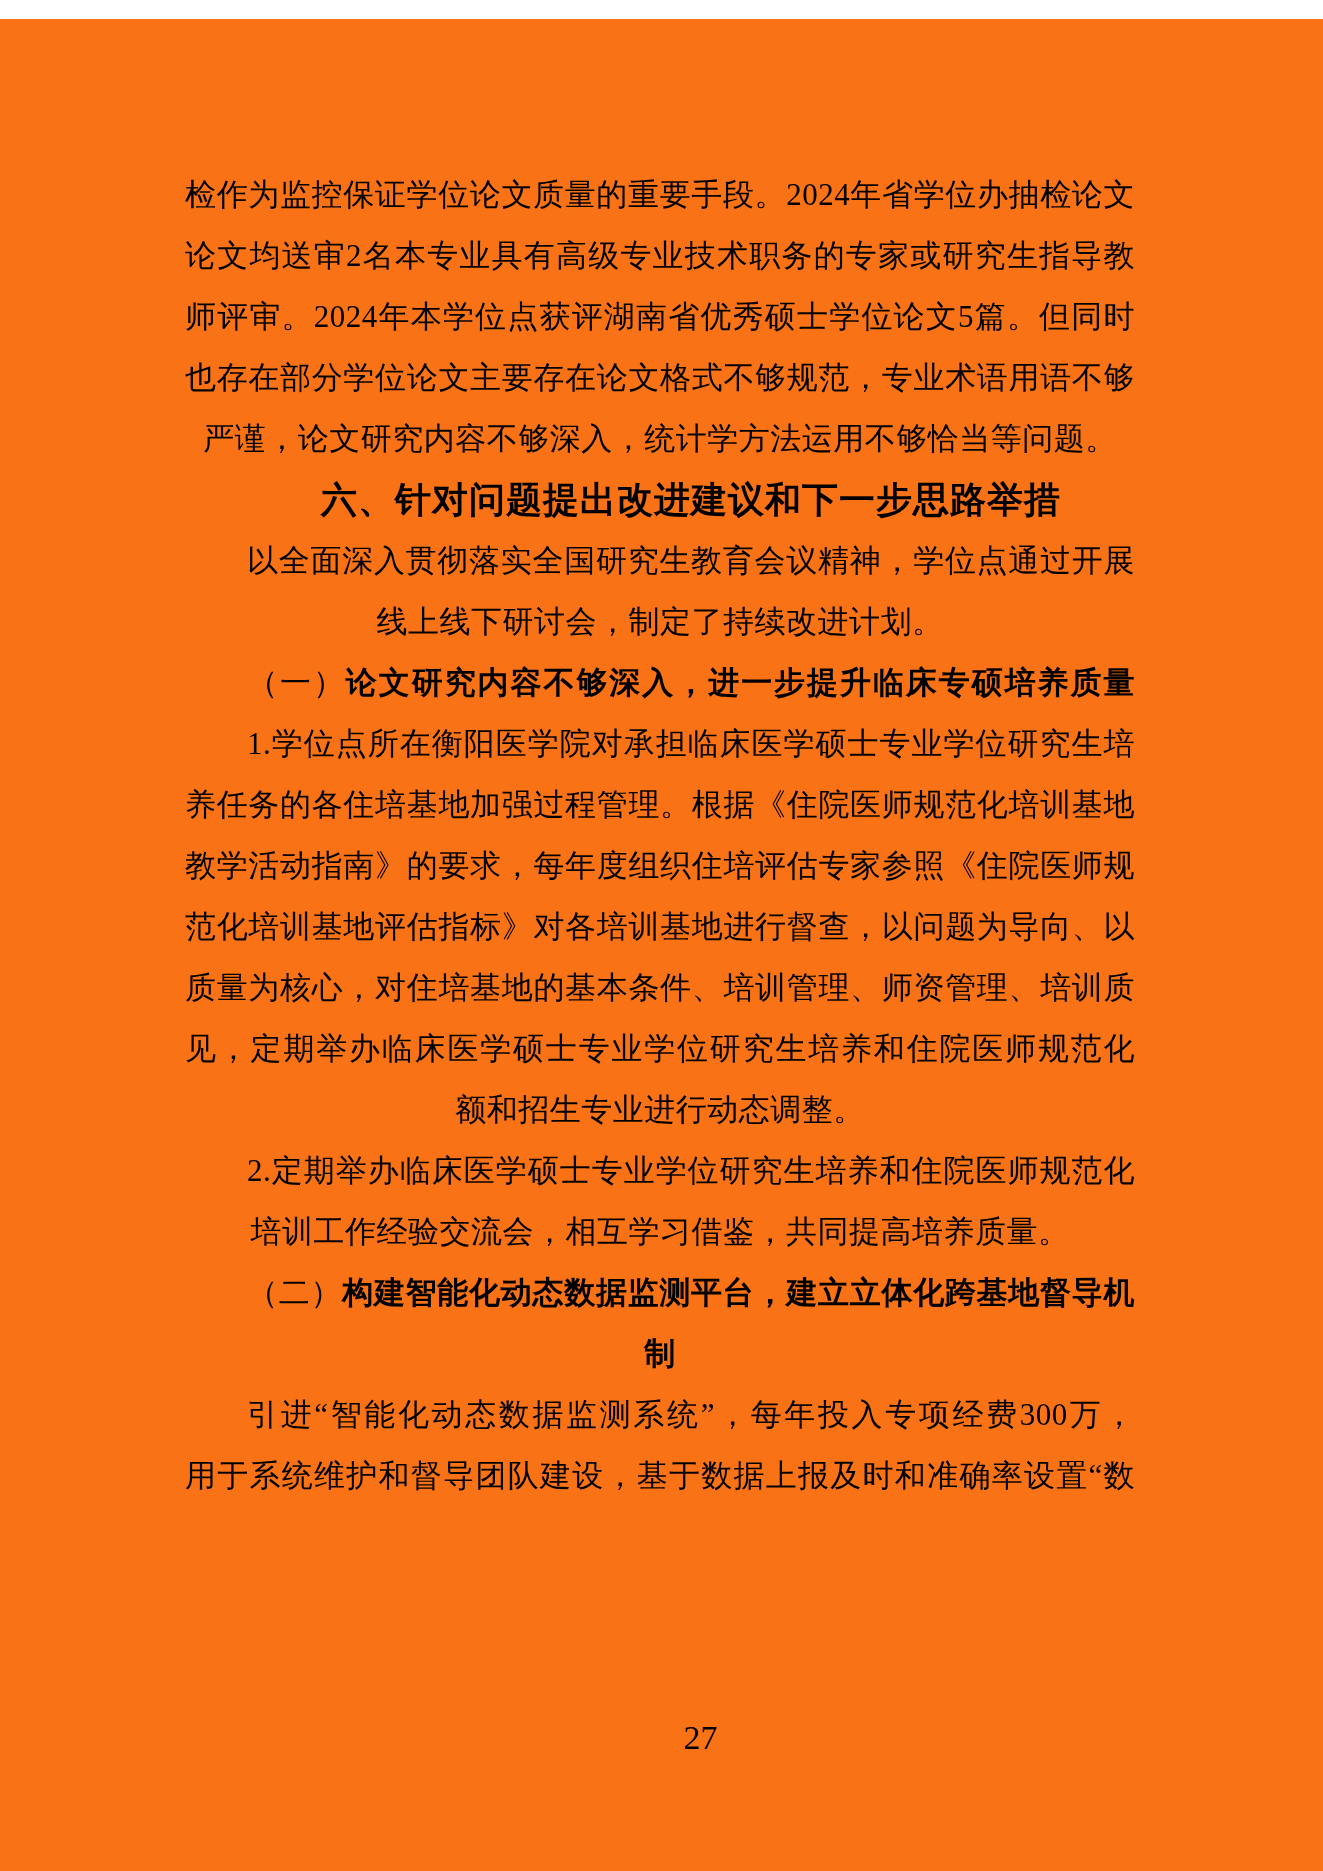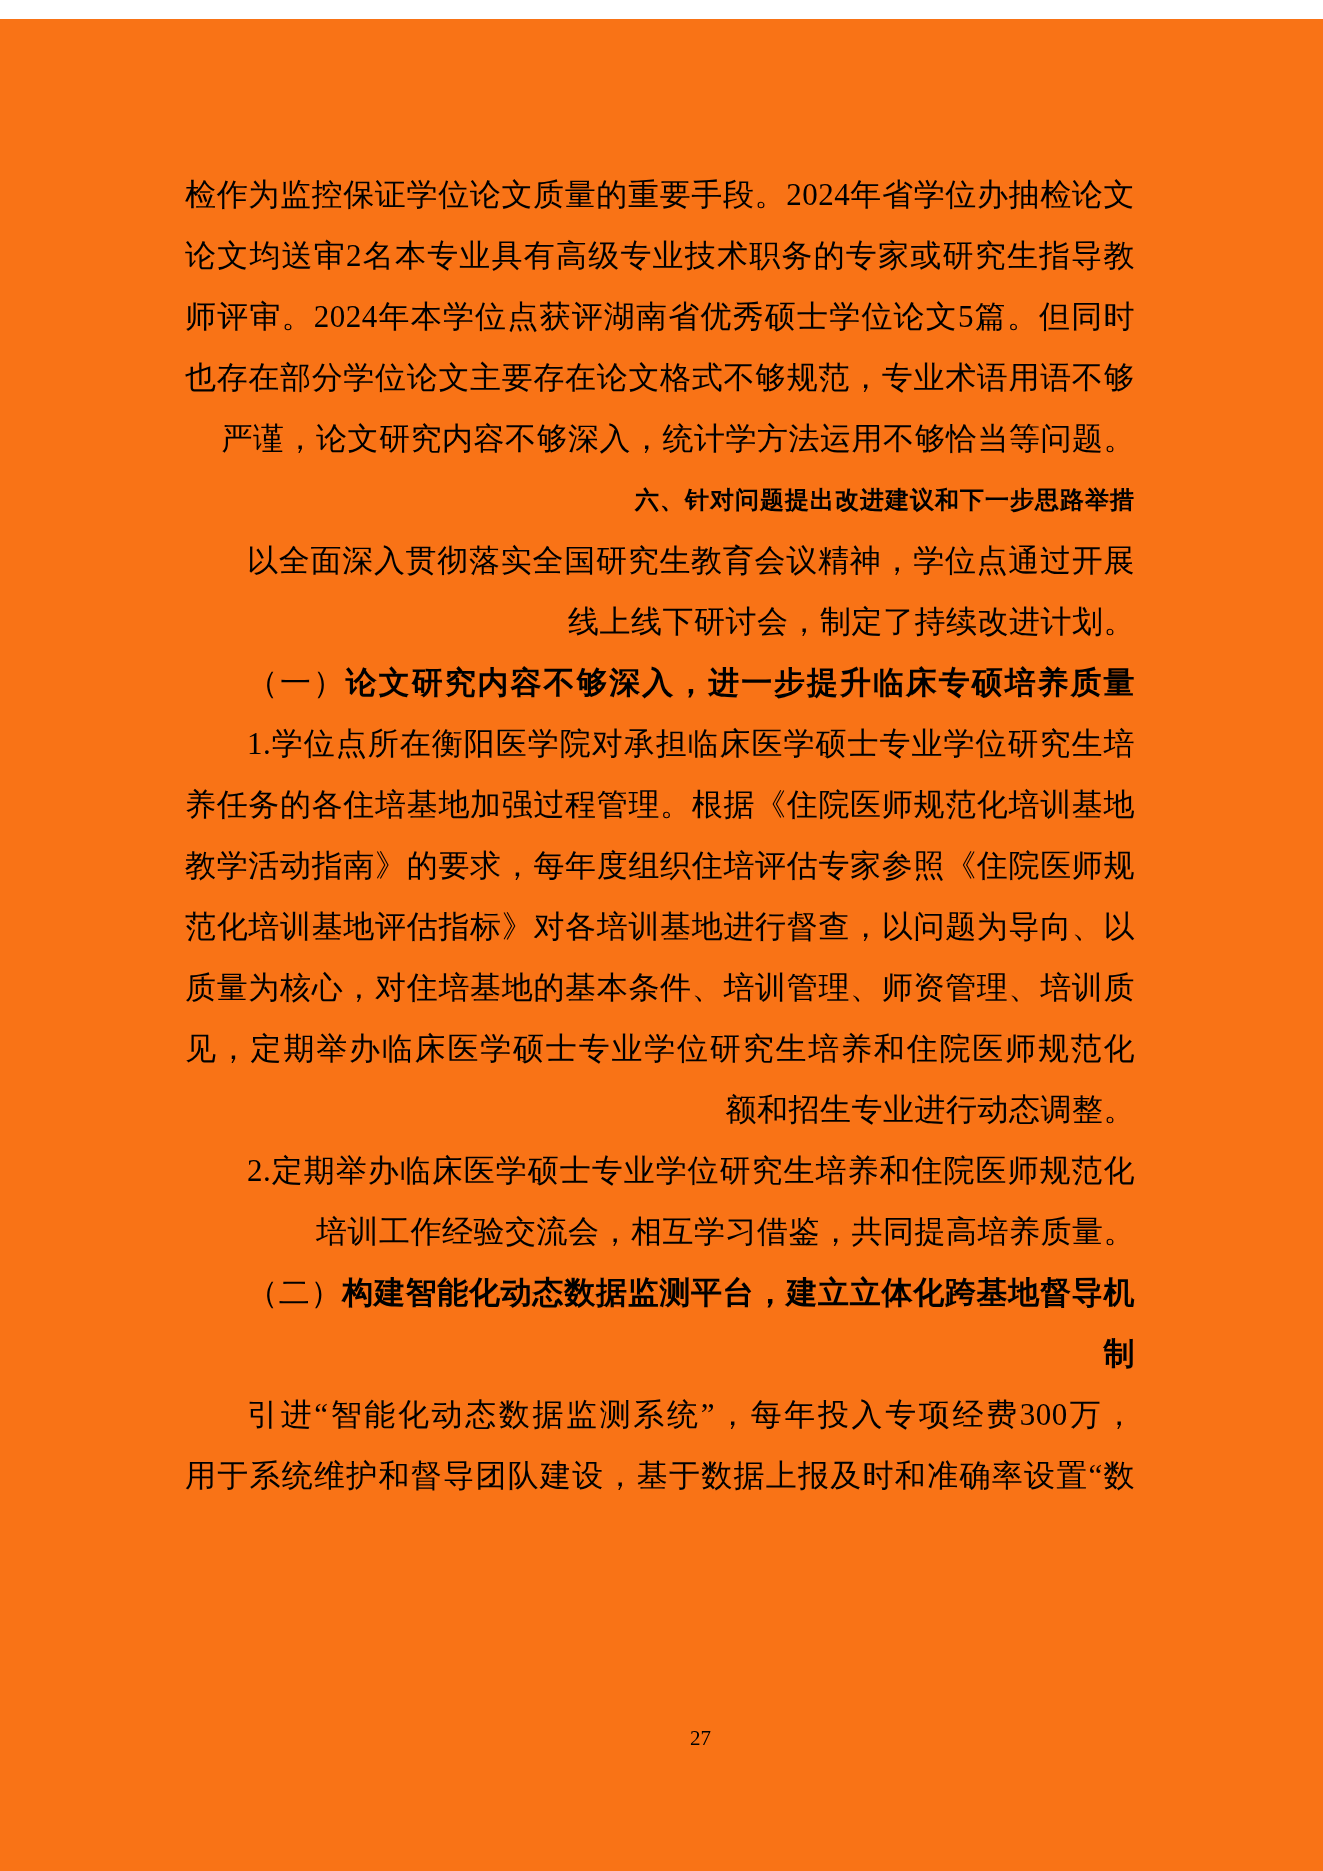--- a/index.html
+++ b/index.html
@@ -16,53 +16,53 @@
   .text-block{
     position:absolute;
     left:185px;
     top:145px;
     width:950px;
   }
   .line{
     height:61px;
     line-height:61px;
     font-size:31px;
-    text-align:right;
+    text-align:center;
     letter-spacing:0.5px;
   }
   .fill{
     text-align:justify;
     text-align-last:justify;
     text-justify:inter-character;
   }
   .indent{
     text-indent:62px;
   }
   .h1{
     font-family:"Liberation Sans","DejaVu Sans",sans-serif;
     font-weight:700;
-    font-size:24px;
+    font-size:36px;
     letter-spacing:1px;
   }
   .b{
     font-family:"Liberation Sans","DejaVu Sans",sans-serif;
     font-weight:700;
   }
   .prefix{
     font-family:"Liberation Serif","DejaVu Serif",serif;
     font-weight:400;
   }
   .footer{
     position:absolute;
     left:0;
     right:0;
     top:1703px;
     padding-left:78px;
     text-align:center;
-    font-size:21px;
+    font-size:34px;
     line-height:32px;
   }
 </style>
 </head>
 <body>
 
 <div class="page">
   <div class="text-block">
     <div class="line fill">检作为监控保证学位论文质量的重要手段。2024年省学位办抽检论文</div>
     <div class="line fill">论文均送审2名本专业具有高级专业技术职务的专家或研究生指导教</div>

